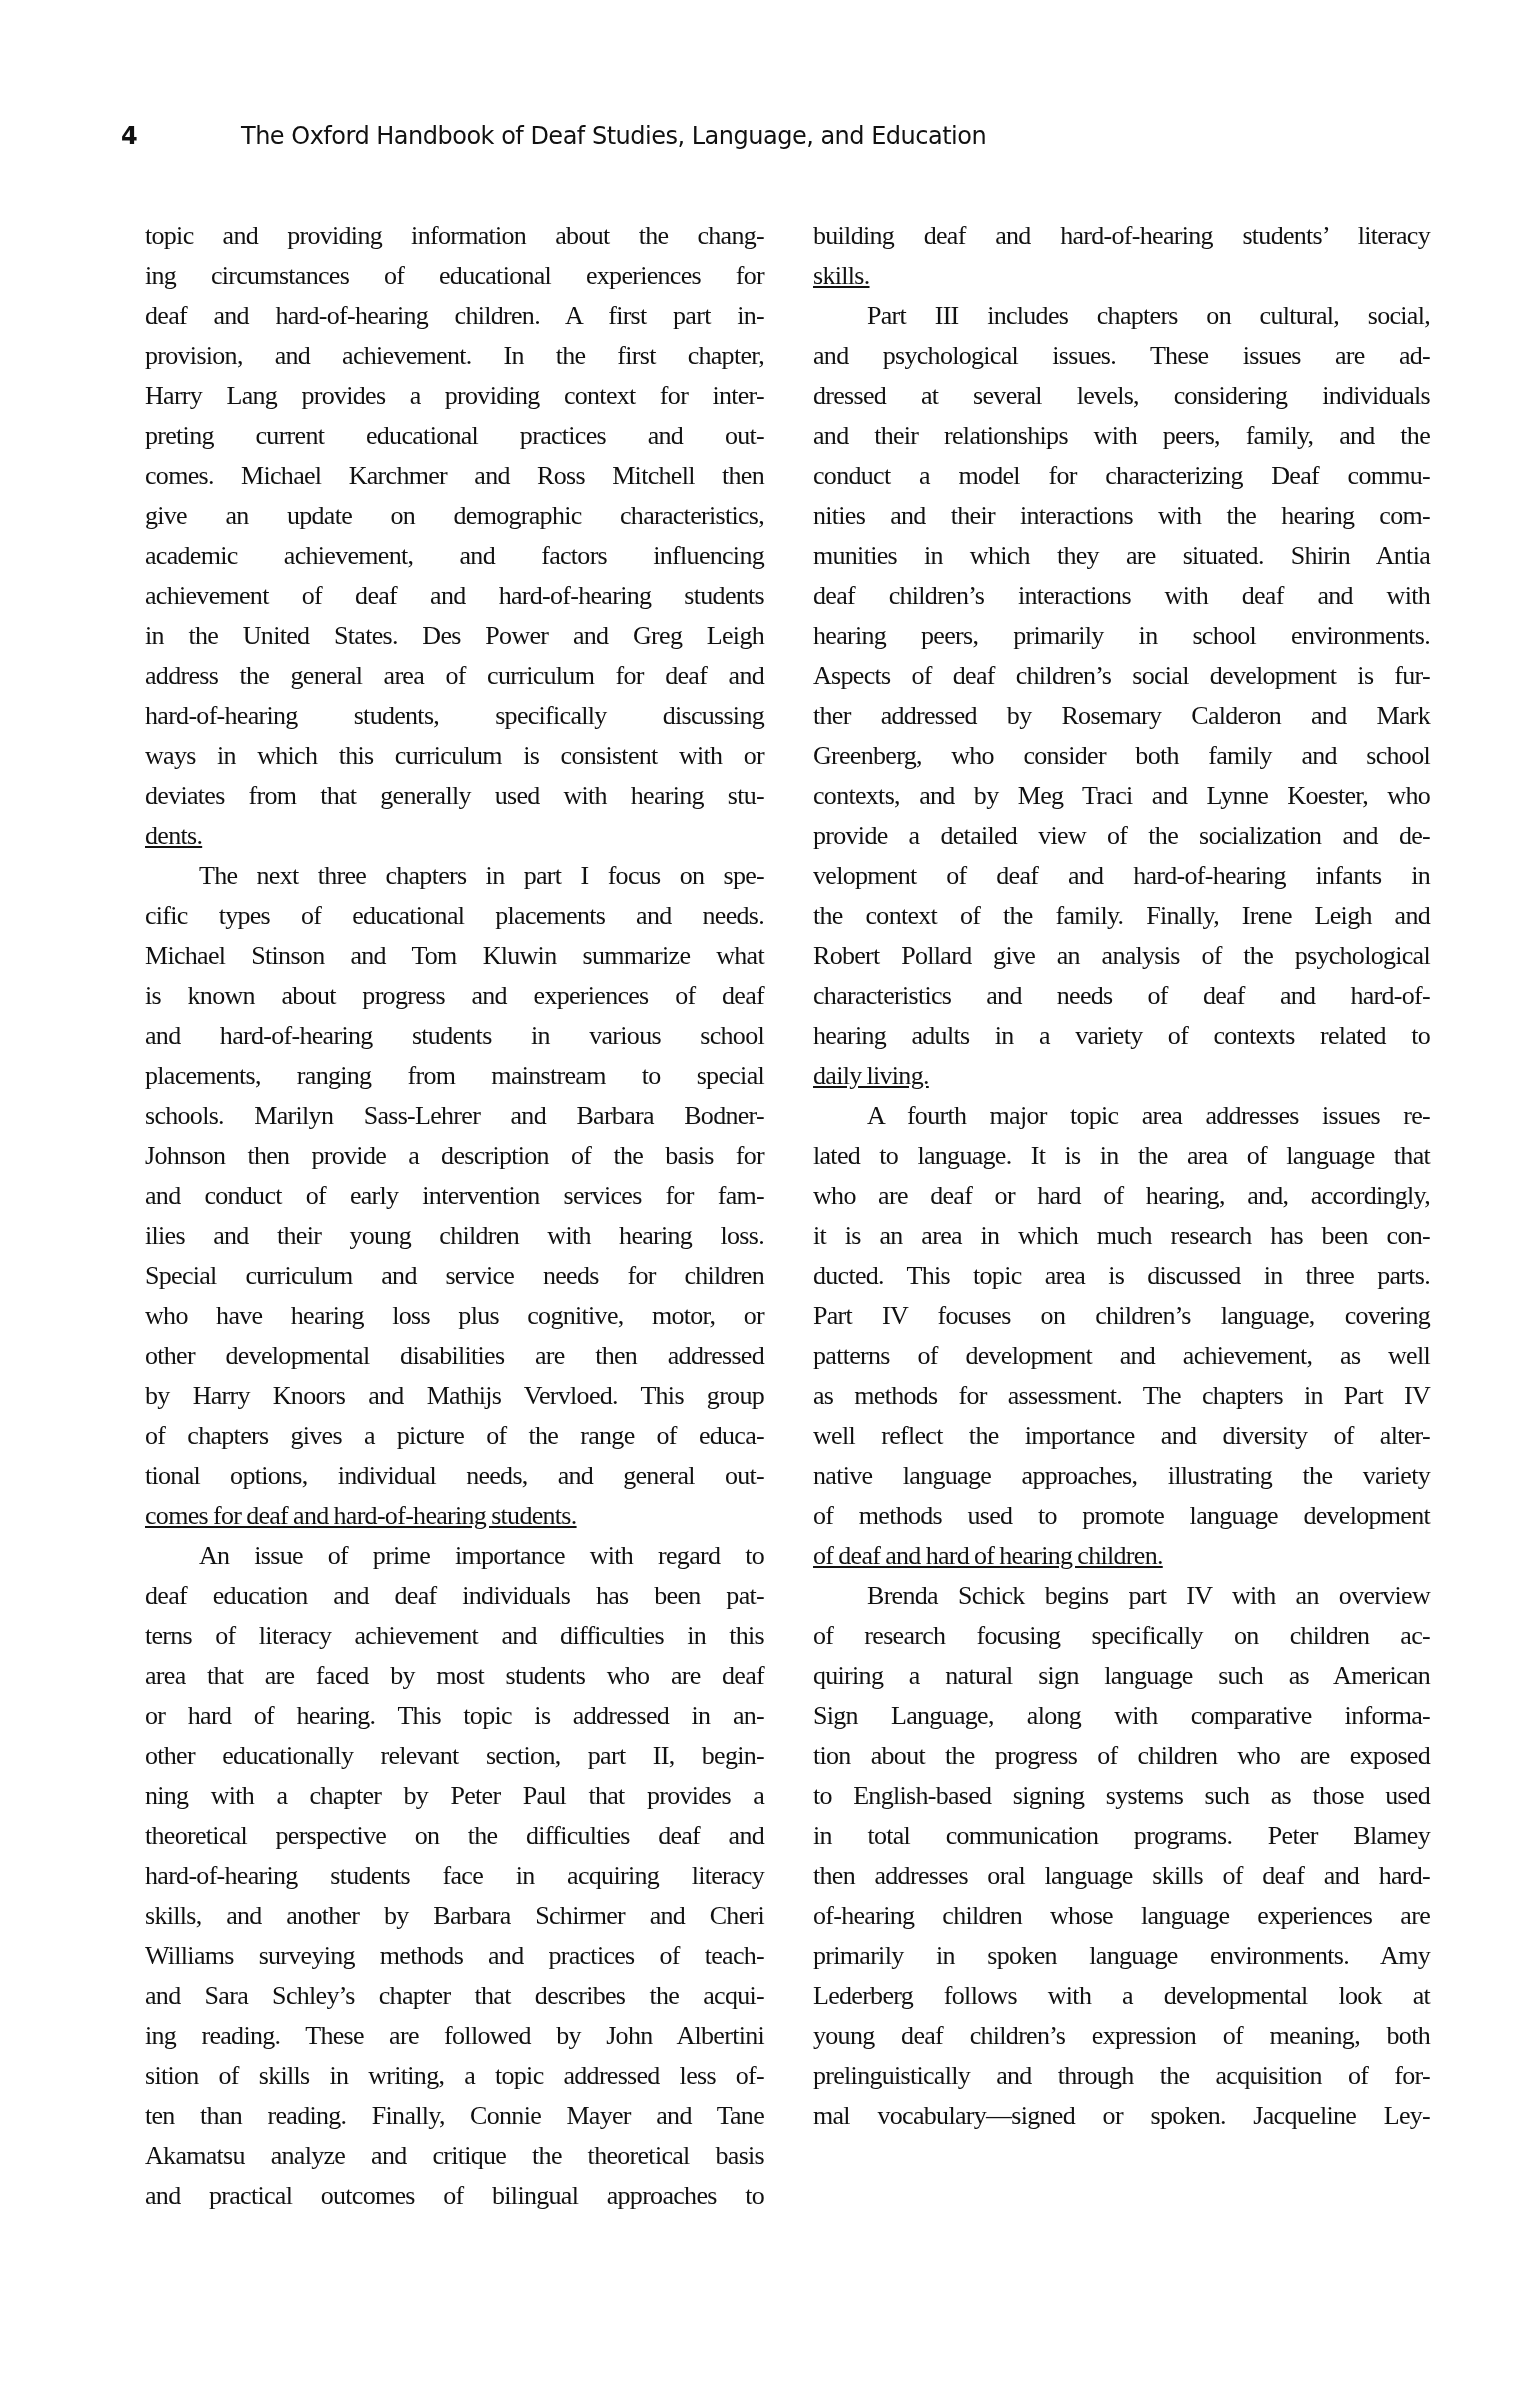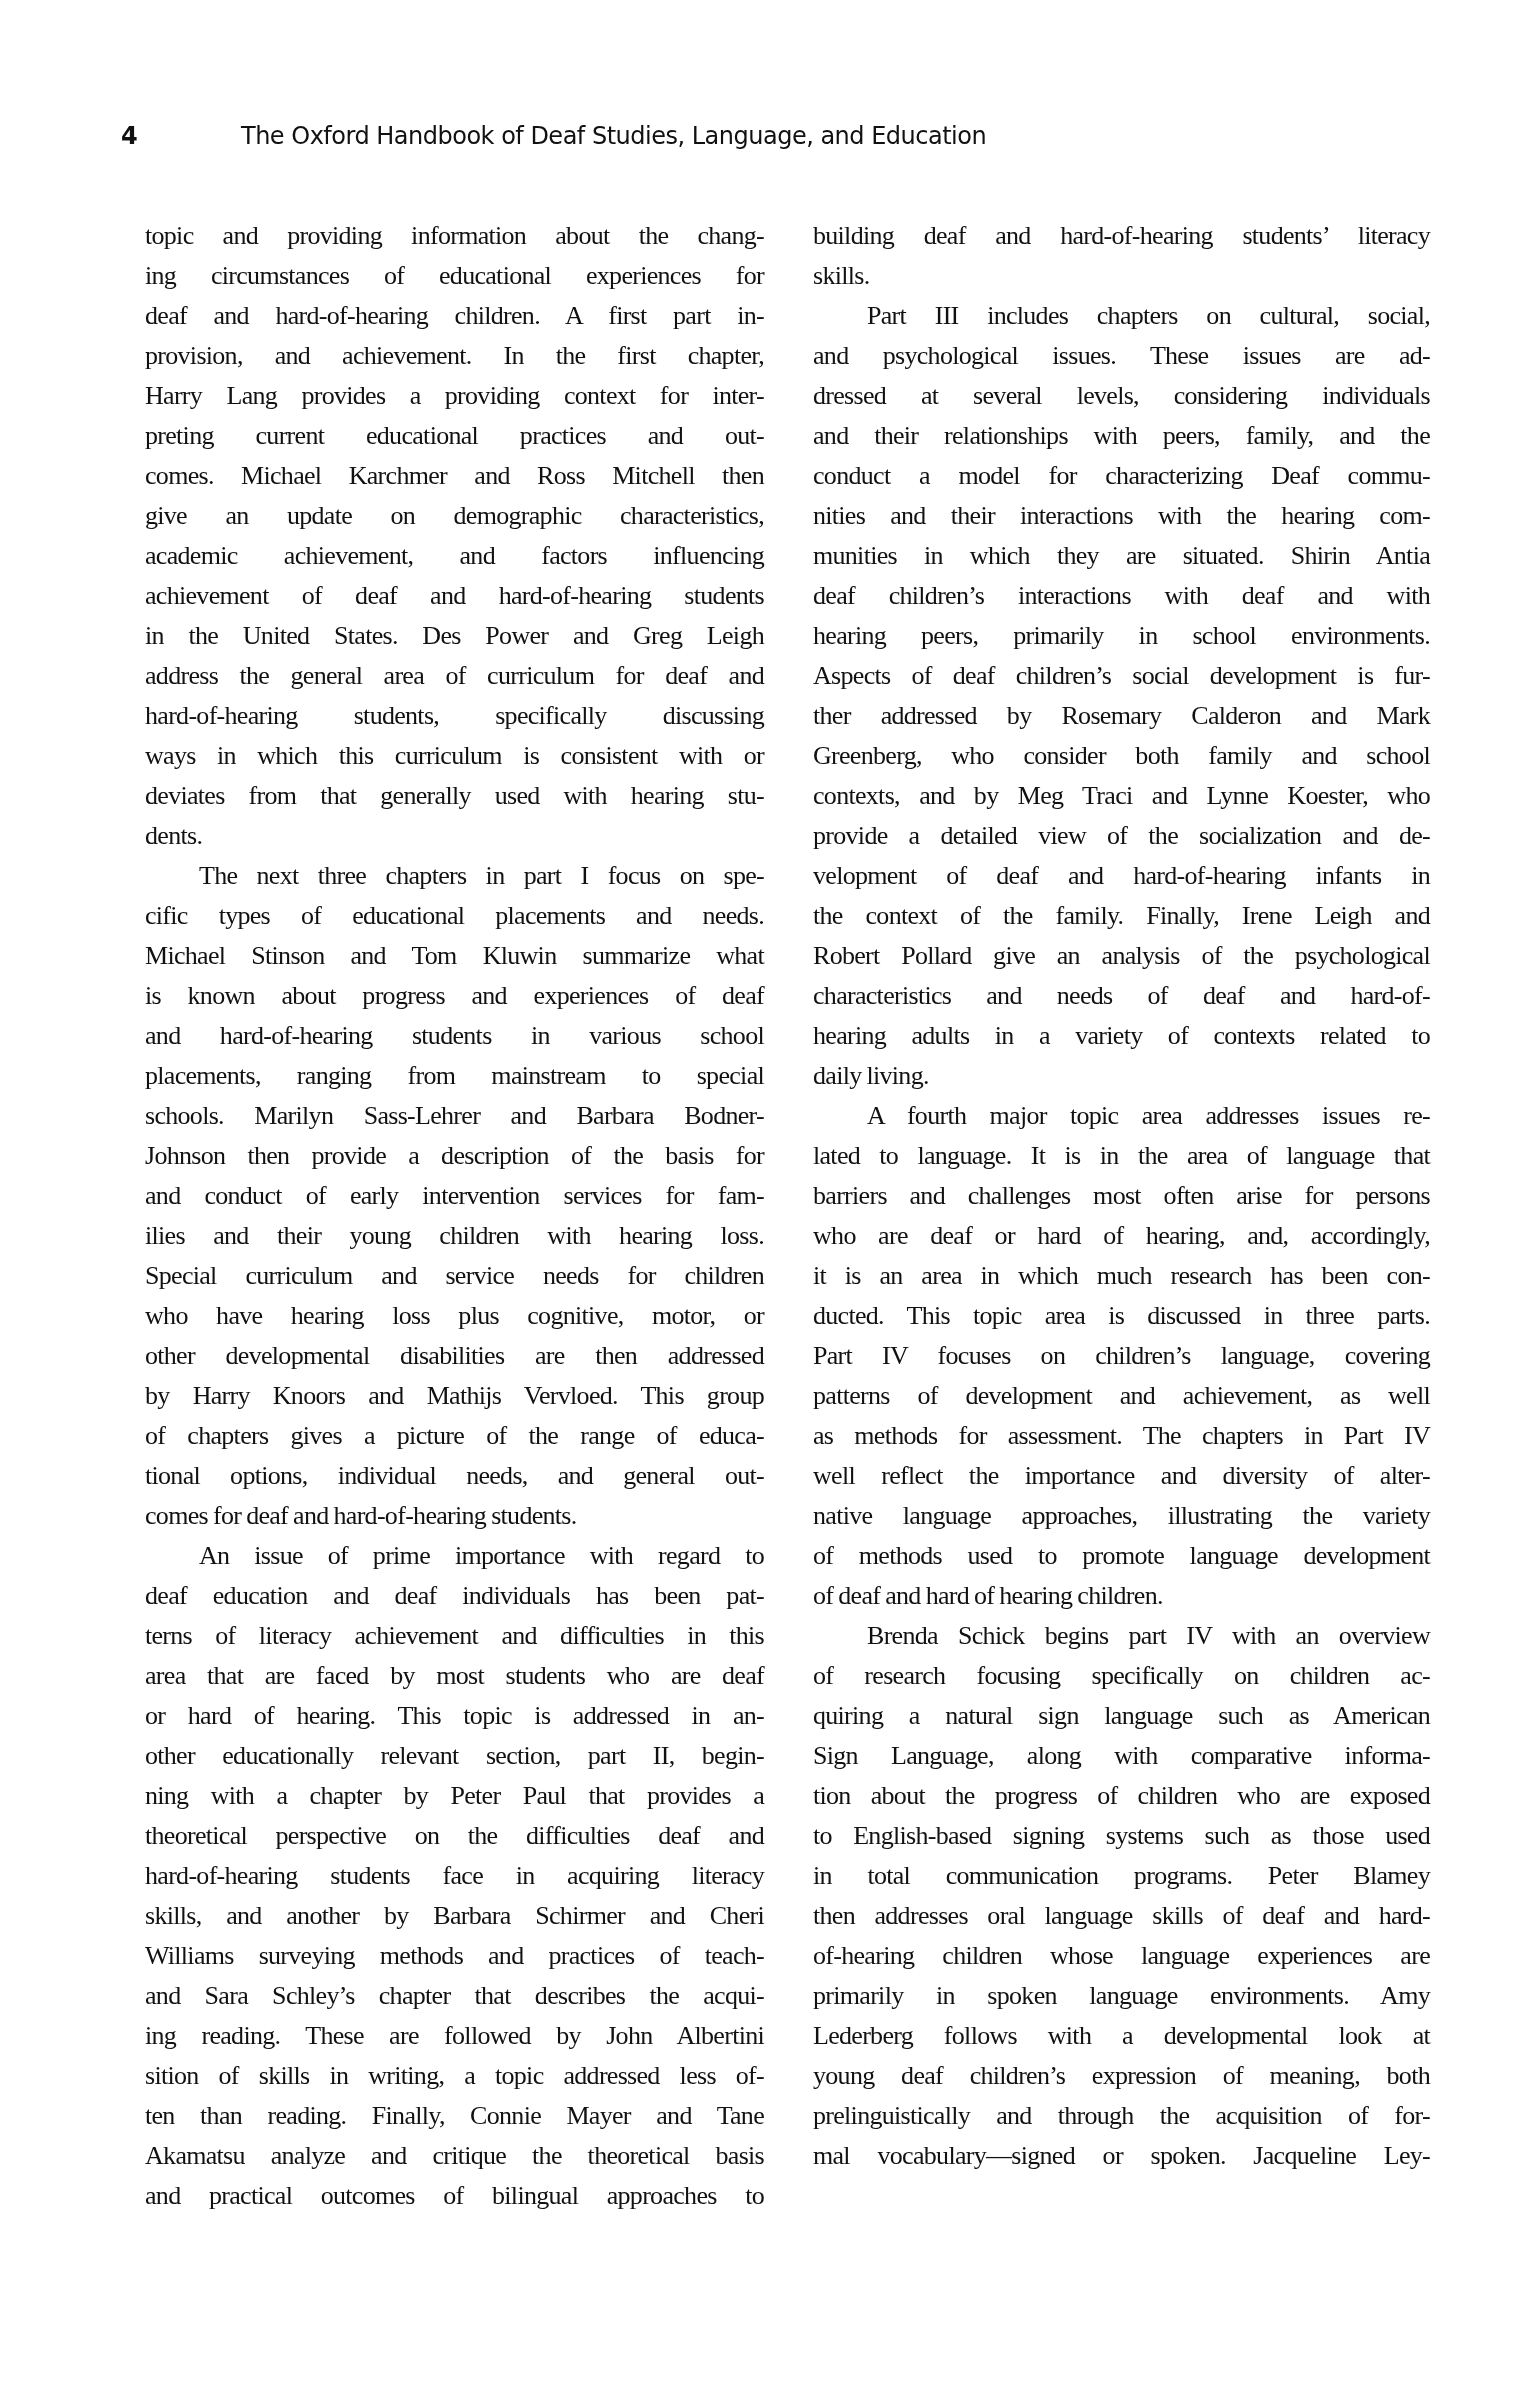--- a/index.html
+++ b/index.html
@@ -4,21 +4,21 @@
 <style>
   html, body { margin: 0; padding: 0; background: #ffffff; }
   body { width: 1533px; height: 2401px; position: relative; overflow: hidden; color: #111111; }
   .running-head { position: absolute; top: 120px; left: 121px; height: 32px; font-family: "DejaVu Sans", sans-serif; font-size: 24px; line-height: 32px; color: #111; }
   .page-num { position: absolute; left: 0; top: 0; font-weight: bold; }
   .book-title { position: absolute; left: 120px; top: 0; white-space: nowrap; letter-spacing: -0.5px; }
   .column { position: absolute; top: 216px; font-family: "Liberation Serif", serif; font-size: 26px; line-height: 40px; color: #111; margin-left: 24px; }
   .col-left { left: 121px; width: 619px; }
   .col-right { left: 789px; width: 617px; }
   .line { display: block; height: 40px; white-space: nowrap; text-align: justify; text-align-last: justify; overflow: visible; letter-spacing: -0.7px; word-spacing: -0.8px; }
-  .line.last { text-align: center; text-align-last: left; }
+  .line.last { text-align: center; text-align-last: left; text-decoration: underline; }
   .line.indent { padding-left: 54px; font-family: Liberation Serif, serif; }
 </style>
 </head>
 <body>
 
 <div class="running-head">
   <span class="page-num">4</span>
   <span class="book-title">The Oxford Handbook of Deaf Studies, Language, and Education</span>
 </div>
 
@@ -103,21 +103,20 @@
       <span class="line">velopment of deaf and hard-of-hearing infants in</span>
       <span class="line">the context of the family. Finally, Irene Leigh and</span>
       <span class="line">Robert Pollard give an analysis of the psychological</span>
       <span class="line">characteristics and needs of deaf and hard-of-</span>
       <span class="line">hearing adults in a variety of contexts related to</span>
       <span class="line last">daily living.</span>
     </div>
     <div>
       <span class="line indent">A fourth major topic area addresses issues re-</span>
       <span class="line">lated to language. It is in the area of language that</span>
-      <span class="line">barriers and challenges most often arise for persons</span>
       <span class="line">who are deaf or hard of hearing, and, accordingly,</span>
       <span class="line">it is an area in which much research has been con-</span>
       <span class="line">ducted. This topic area is discussed in three parts.</span>
       <span class="line">Part IV focuses on children’s language, covering</span>
       <span class="line">patterns of development and achievement, as well</span>
       <span class="line">as methods for assessment. The chapters in Part IV</span>
       <span class="line">well reflect the importance and diversity of alter-</span>
       <span class="line">native language approaches, illustrating the variety</span>
       <span class="line">of methods used to promote language development</span>
       <span class="line last">of deaf and hard of hearing children.</span>

